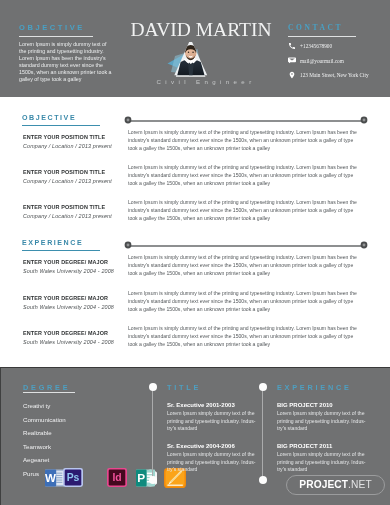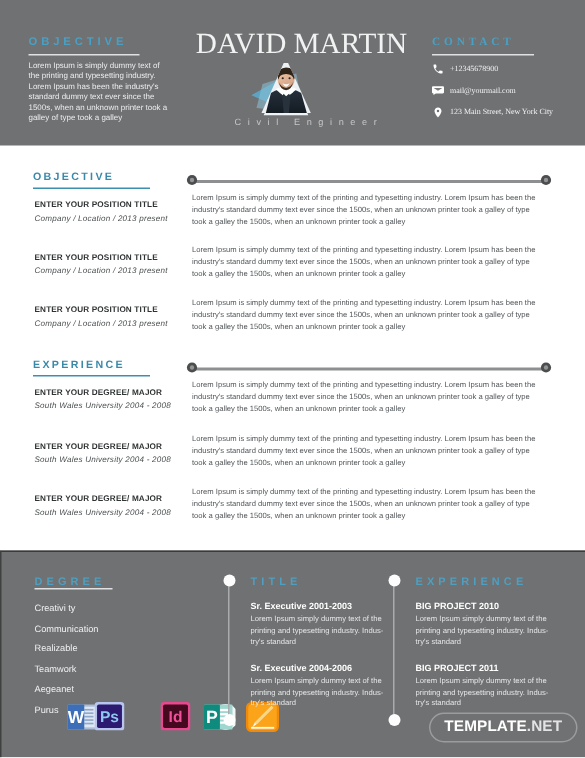--- a/index.html
+++ b/index.html
@@ -53,21 +53,21 @@
   .skill{font-size:6.15px;color:#f0f1f2;position:absolute;white-space:nowrap;}
   .swicon{position:absolute;}
   .vline{position:absolute;width:1.4px;background:#aaabac;}
   .vdot{position:absolute;width:8px;height:8px;border-radius:50%;background:#fdfdfd;}
   .f-item-title{font-size:6px;font-weight:700;color:#ffffff;white-space:nowrap;position:absolute;}
   .f-item-body{font-size:5.1px;line-height:7.6px;color:#e4e6e7;position:absolute;hyphens:manual;}
 
   .wm{position:absolute;left:286px;top:475px;width:99px;height:20px;border:1.2px solid #9b9c9d;
       border-radius:10px;display:flex;align-items:center;justify-content:center;box-sizing:border-box;}
   .wm b{font-size:10.2px;font-weight:700;color:#ffffff;letter-spacing:0.1px;line-height:10.2px;}
-  .wm s{font-size:10.2px;font-weight:700;color:#e2e3e4;text-decoration:none;letter-spacing:0.1px;line-height:10.2px;}
+  .wm s{font-size:10.2px;font-weight:400;color:#e2e3e4;text-decoration:none;letter-spacing:0.1px;line-height:10.2px;}
 </style>
 </head>
 <body>
 
 <div class="page">
 
   <div class="header"></div>
 
   <div class="obj">
     <div class="sec-title-blue">OBJECTIVE</div>
@@ -267,16 +267,16 @@
       <div class="vdot" style="left:258.5px;top:383px"></div>
       <div class="vdot" style="left:258.5px;top:476px"></div>
       <div class="f-title" style="left:277px;top:383px">EXPERIENCE</div>
       <div class="f-item-title" style="left:277px;top:402px">BIG PROJECT    2010</div>
       <div class="f-item-body" style="left:277px;top:410px;width:91px">Lorem Ipsum simply dummy text of the printing and typesetting industry. Indus­try's standard</div>
       <div class="f-item-title" style="left:277px;top:443px">BIG PROJECT   2011</div>
       <div class="f-item-body" style="left:277px;top:451px;width:91px">Lorem Ipsum simply dummy text of the printing and typesetting industry. Indus­try's standard</div>
     </div>
 
   <div class="wm">
-    <b>TEMPLATE</b>
+    <b>PROJECT</b>
       <s>.NET</s>
   </div>
 </div>
 
 </body></html>

